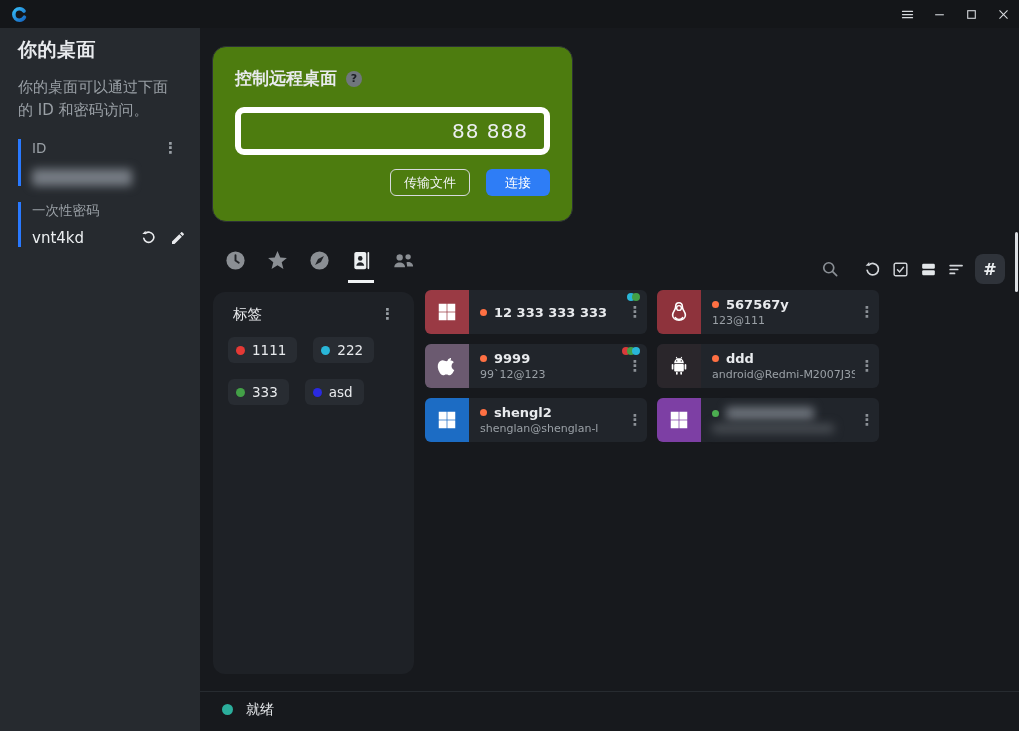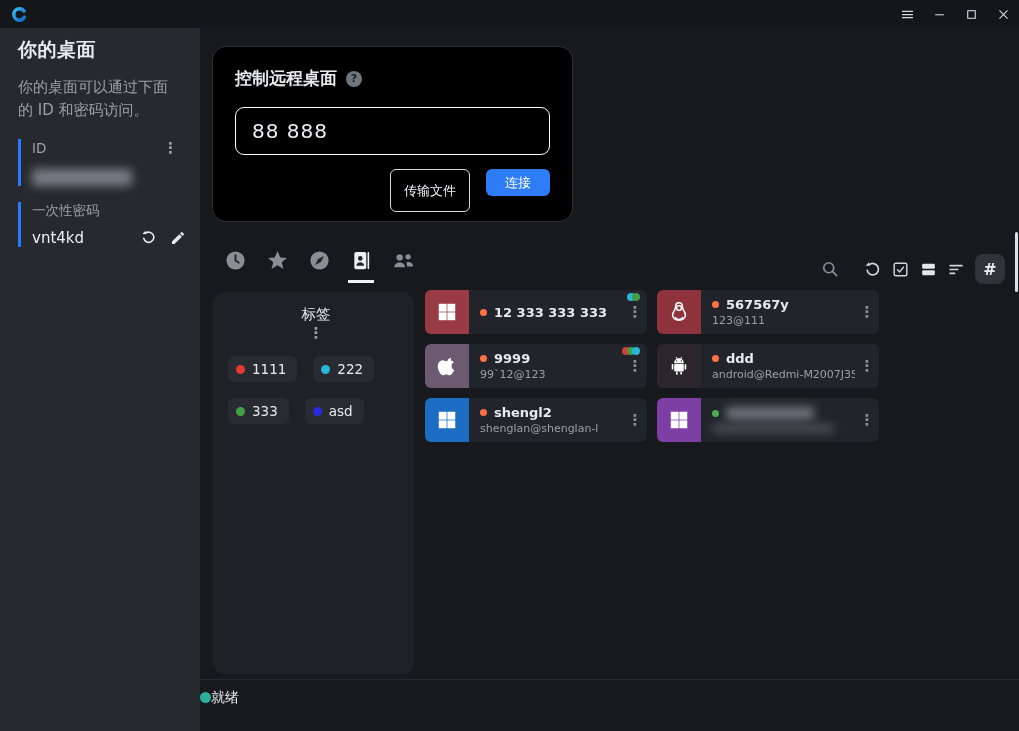--- a/index.html
+++ b/index.html
@@ -45,32 +45,32 @@
   .warning-text { font-size:12.5px; line-height:1.58; color:#fff; }
   .install-btn { display:block; margin:15px auto 0 auto; width:146px; height:38px;
     background:transparent; border:1px solid rgba(255,255,255,.9); border-radius:9px;
     color:#fff; font-size:16px; letter-spacing:6px; text-indent:6px;
     font-family:inherit; }
 
   
   .main { position:absolute; left:200px; top:28px; right:0; bottom:0; }
 
   .connect-panel { position:absolute; left:12px; top:18px; width:361px; height:176px;
-    background:#000000; border:1px solid #2c3036; border-radius:14px;
+    background:#4d7c0f; border:1px solid #2c3036; border-radius:14px;
     padding:20px 22px; }
   .cp-title-row { display:flex; align-items:center; gap:9px; }
   .cp-title { font-size:17px; font-weight:600; }
   .help-icon { width:16px; height:16px; border-radius:50%; background:#70767d;
     color:#1a1d22; font-size:11px; font-weight:700; display:flex;
     align-items:center; justify-content:center; }
   .id-input { margin-top:17px; width:100%; height:48px; background:transparent;
-    border:1px solid #ffffff; border-radius:9px; color:#eceff1; font-size:20px;
-    padding:0 16px; letter-spacing:1px; font-family:inherit; outline:none; }
+    border:6px solid #ffffff; border-radius:9px; color:#eceff1; font-size:20px;
+    padding:0 16px; letter-spacing:1px; font-family:inherit; outline:none;text-align:right; }
   .cp-actions { margin-top:14px; display:flex; justify-content:flex-end; gap:16px; }
-  .btn-outline { height:43px; padding:0 13px; background:transparent;
+  .btn-outline { height:27px; padding:0 13px; background:transparent;
     border:1px solid #d7dadd; border-radius:6px; color:#f1f3f5; font-size:13px;
     font-family:inherit; }
   .btn-primary { height:27px; padding:0 19px; background:#2e7df6; border:none;
     border-radius:6px; color:#fff; font-size:13px; font-family:inherit; }
 
   
   .tabs-row { position:absolute; left:22px; top:221px; display:flex; gap:16px; }
   .tab { width:26px; padding-bottom:8px; display:flex; justify-content:center;
     border-bottom:3px solid transparent; }
   .tab.active { border-bottom-color:#f1f3f5; }
@@ -81,21 +81,21 @@
   .tool-box { width:30px; height:30px; border-radius:8px; background:#2f333a;
     display:flex; align-items:center; justify-content:center; }
   .grid-glyph { font-size:16px; font-weight:700; color:#eceff1; }
   .scroll-thumb { position:absolute; right:1px; top:204px; width:3px; height:60px;
     background:#dde0e4; border-radius:2px; }
 
   
   .tags-panel { position:absolute; left:13px; top:264px; width:201px; height:382px;
     background:#1e2126; border-radius:12px; padding:13px 13px; }
   .tags-head { display:flex; align-items:center; justify-content:space-between;
-    padding:0 2px 0 7px;flex-direction:column; }
+    padding:0 2px 0 7px; }
   .tags-title { font-size:14.5px; }
   .chips { margin-top:13px; display:flex; flex-wrap:wrap; gap:16px; padding-left:2px; }
   .chip { display:flex; align-items:center; gap:7px; background:#282c32;
     border-radius:6px; padding:5px 11px 5px 8px; font-size:13.5px; }
   .chip-dot { width:9px; height:9px; border-radius:50%; }
 
   
   .peers { position:absolute; left:225px; top:262px; display:grid;
     grid-template-columns:222px 222px; gap:10px; }
   .peer-card { position:relative; height:44px; background:#21252b; border-radius:6px;
@@ -108,23 +108,23 @@
   .peer-name { font-size:13px; font-weight:700; white-space:nowrap; }
   .peer-sub { font-size:11px; color:#9aa0a6; margin-top:2px; white-space:nowrap;
     overflow:hidden; }
   .peer-kebab { width:24px; text-align:center; color:#8b9096; flex-shrink:0; }
   .corner-dots { position:absolute; top:3px; right:7px; display:flex; }
   .corner-dot { width:8px; height:8px; border-radius:50%; margin-left:-3px; }
   .name-blob { width:88px; height:13px; background:#6e747c; }
   .sub-blob { width:122px; height:9px; margin-top:4px; background:#4a4f55; }
 
   
-  .statusbar { position:absolute; left:0; right:0; bottom:16px; height:36px;
+  .statusbar { position:absolute; left:0; right:0; bottom:4px; height:36px;
     background:#17191d; border-top:1px solid #272b30; display:flex;
-    align-items:center; }
+    align-items:center; padding-left:22px; gap:13px; }
   .ready-dot { width:11px; height:11px; border-radius:50%; }
   .ready-text { font-size:14px; }
 </style>
 </head>
 <body>
 
 <div class="titlebar">
   <span class="logo">
     <svg width="17" height="17" viewBox="0 0 24 24">
       <defs>

